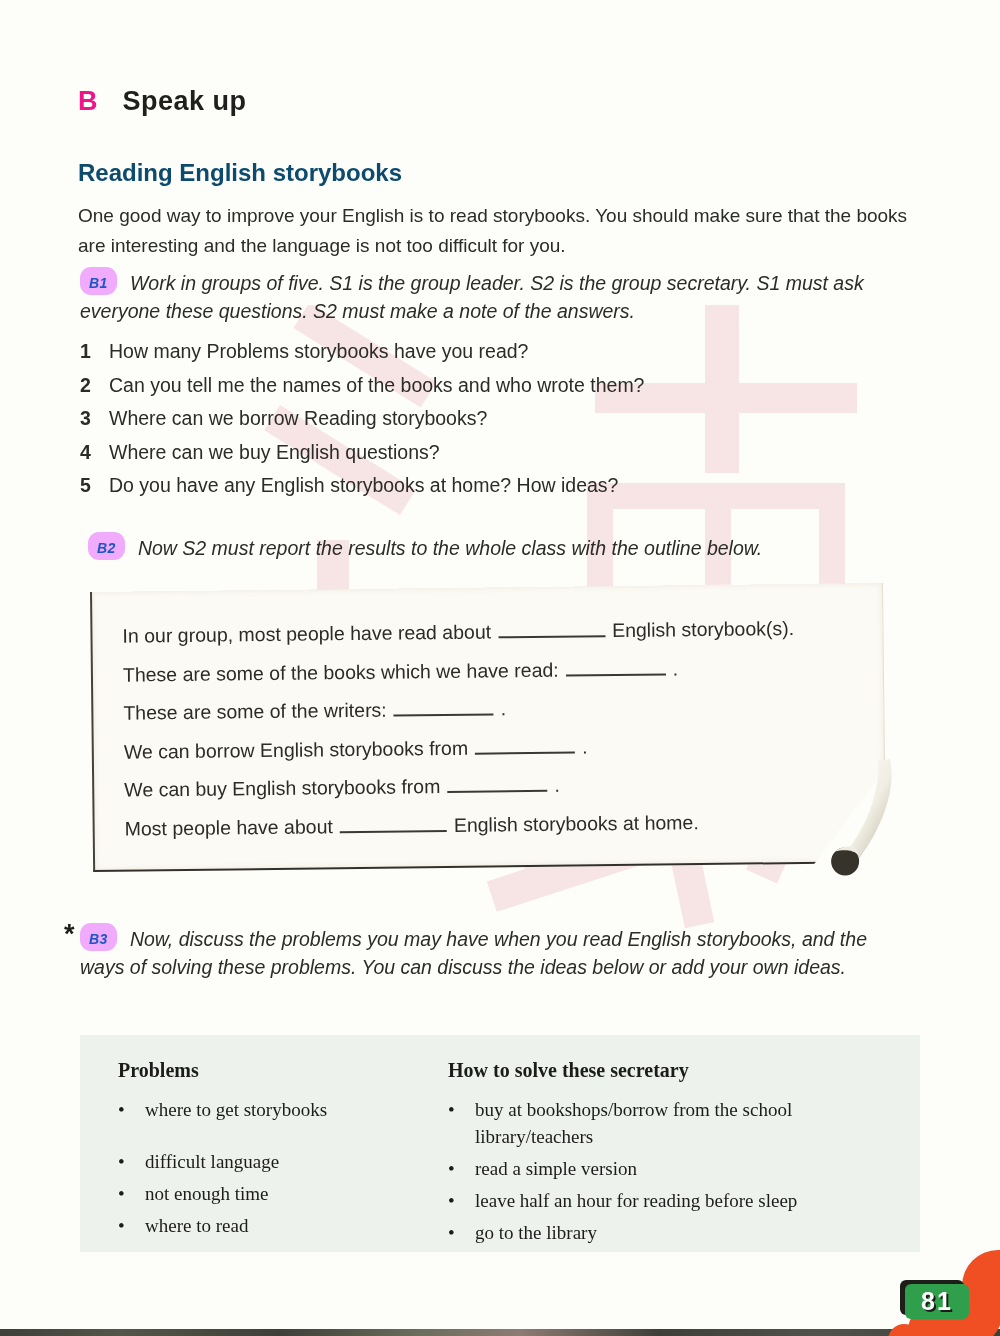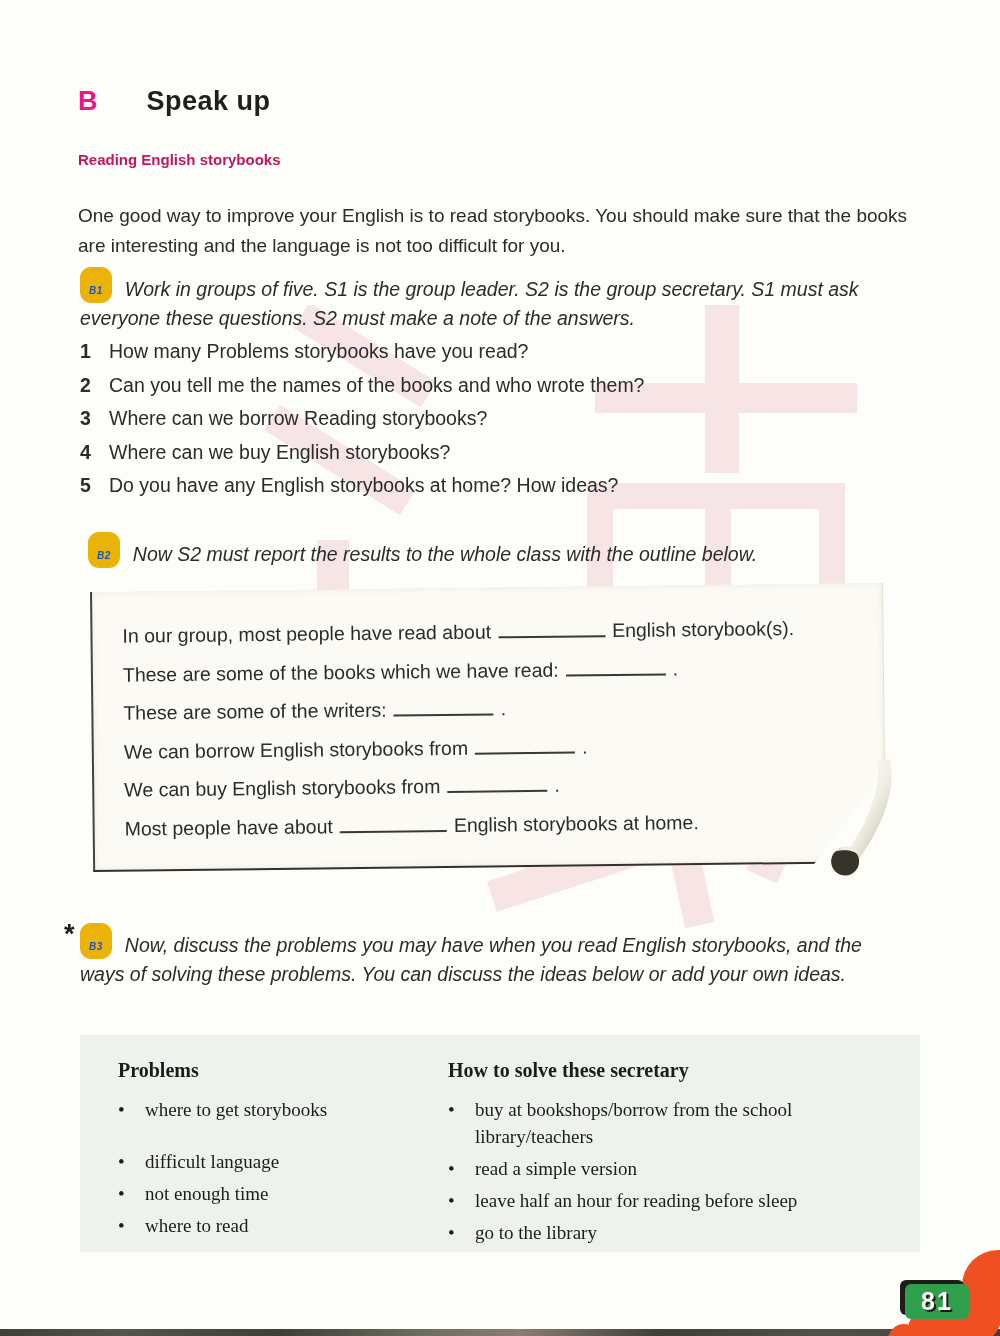--- a/index.html
+++ b/index.html
@@ -6,31 +6,31 @@
   .page{
     position:relative;width:1000px;height:1336px;margin:0 auto;
     background:#fdfdfa;overflow:hidden;
     font-family:"Liberation Sans",sans-serif;color:#2b2b28;
   }
   
   .watermark{position:absolute;left:235px;top:305px;opacity:.5;pointer-events:none;}
   
   .sec-header{position:absolute;left:78px;top:86px;}
   .sec-letter{color:#f0138c;font-size:27px;font-weight:bold;margin-right:25px;}
-  .sec-title{display:inline;font-size:27px;font-weight:bold;color:#1f1f1d;letter-spacing:.5px;margin-left:24px;}
-  .subtitle{position:absolute;left:78px;top:139px;font-size:15px;font-weight:bold;color:#be185d;}
+  .sec-title{display:inline;font-size:27px;font-weight:bold;color:#1f1f1d;letter-spacing:.5px;}
+  .subtitle{position:absolute;left:78px;top:139px;font-size:24px;font-weight:bold;color:#0c4a6e;}
   .intro{position:absolute;left:78px;top:182px;width:830px;font-size:19px;line-height:30px;}
   
   .activity{position:absolute;font-size:19.5px;line-height:27.5px;font-style:italic;color:#2b2b28;}
   .a-b1{left:80px;top:269px;width:828px;}
   .a-b2{left:88px;top:534px;width:870px;}
   .a-b3{left:80px;top:925px;width:810px;}
   .badge{
-    display:inline-block;background:#eab308;color:#1d55c6;font-weight:bold;font-style:italic;
-    font-size:10px;line-height:20px;padding:14px 9px 2px 9px;border-radius:11px;
+    display:inline-block;background:#f0abfc;color:#1d55c6;font-weight:bold;font-style:italic;
+    font-size:14px;line-height:20px;padding:6px 9px 2px 9px;border-radius:11px;
     margin-right:13px;transform:translateY(-2px);letter-spacing:.5px;
   }
   .b3-star{position:absolute;left:-16px;top:-4px;font-style:normal;font-weight:bold;font-size:27px;color:#1d1d1b;}
   
   .questions{position:absolute;left:80px;top:341px;list-style:none;margin:0;padding:0;}
   .questions li{display:flex;margin-bottom:13.5px;font-size:19.5px;line-height:20px;}
   .qnum{font-weight:bold;width:29px;flex-shrink:0;}
   
   .card{
     position:absolute;left:90px;top:592px;width:790px;height:278px;
@@ -114,21 +114,21 @@
     <li>
         <span class="qnum">2</span>
         <span>Can you tell me the names of the books and who wrote them?</span>
       </li>
     <li>
         <span class="qnum">3</span>
         <span>Where can we borrow Reading storybooks?</span>
       </li>
     <li>
         <span class="qnum">4</span>
-        <span>Where can we buy English storybooks?</span>
+        <span>Where can we buy English questions?</span>
       </li>
     <li>
         <span class="qnum">5</span>
         <span>Do you have any English storybooks at home? How ideas?</span>
       </li>
   </ol>
 
   <div class="activity a-b2">
     <span class="badge">B2</span><span>Now S2 must report the results to the whole class with the outline below.</span>
   </div>

